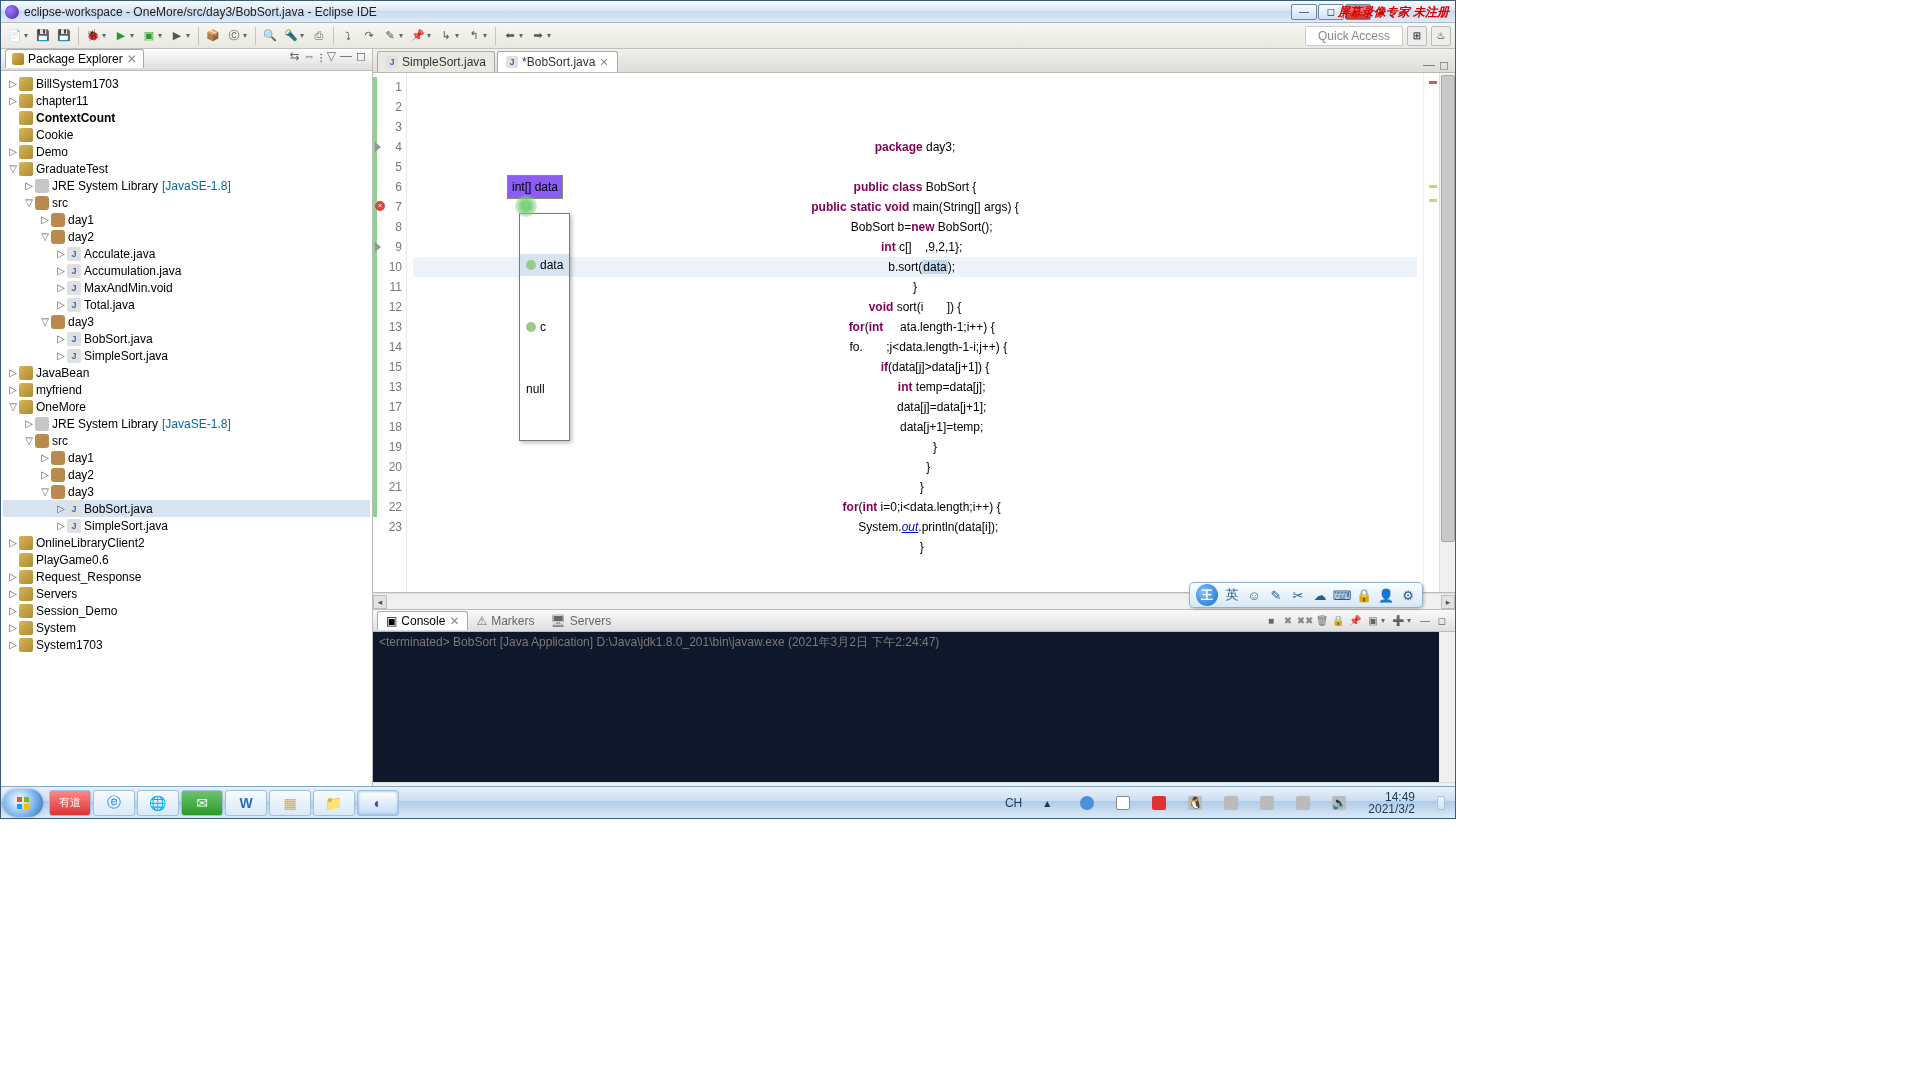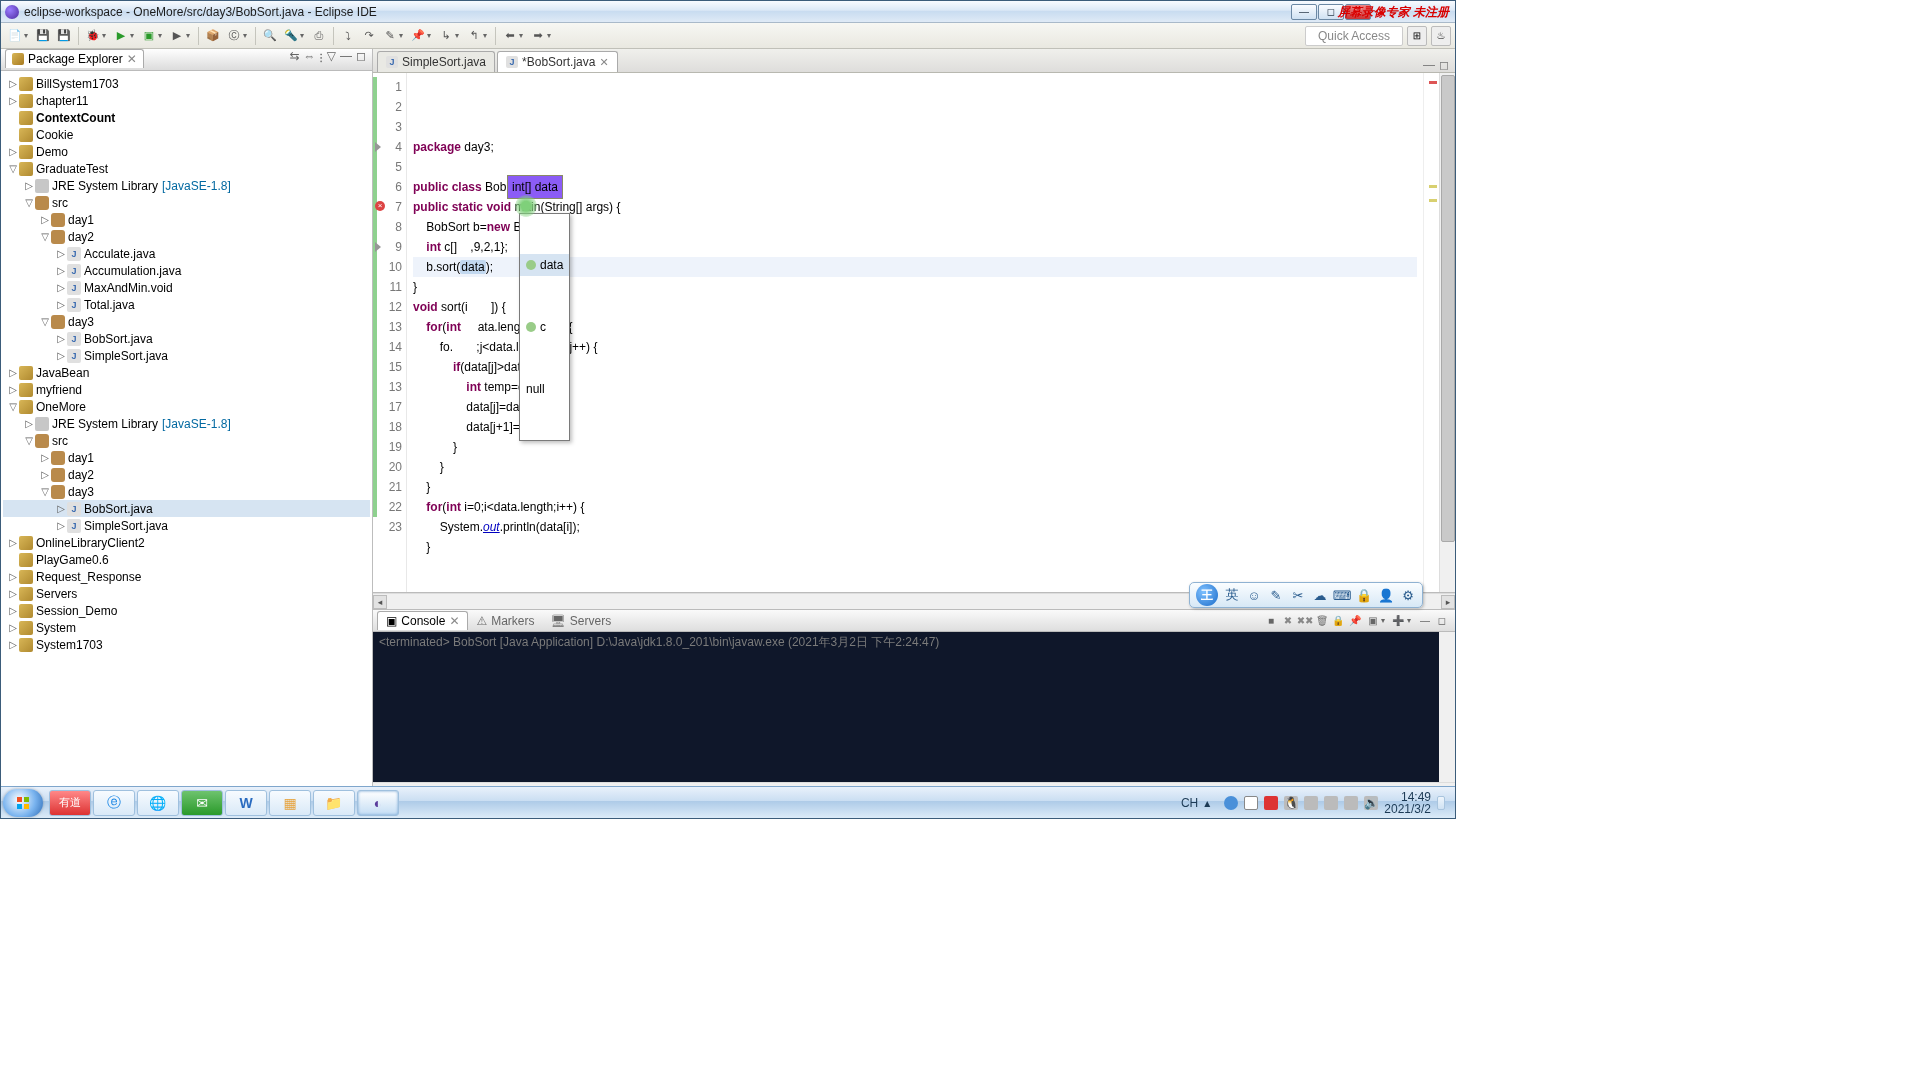--- a/index.html
+++ b/index.html
@@ -53,21 +53,21 @@
 .ed-tab.active { background:#fff; }
 .ed-tab .ji { width:12px;height:12px;background:#e0e0e0;display:flex;align-items:center;justify-content:center;color:#3a6bb0;font-size:9px;font-weight:bold;border-radius:2px;}
 .ed-tab .ji::before{content:"J";}
 .ed-close { color:#888; font-size:11px; }
 .editor-body { flex:1; display:flex; min-height:0; position:relative; background:#fff; border-bottom:1px solid #bbb; }
 .gutter { width:34px; background:#fff; border-right:1px solid #e8e8e8; text-align:right; padding:4px 4px 0 0; color:#787878; font-family:Consolas,monospace; font-size:13px; line-height:20px; position:relative; }
 .gut-line { height:20px; position:relative; }
 .gut-err { position:absolute; left:2px; top:4px; width:10px; height:10px; border-radius:50%; background:#d44; color:#fff; font-size:8px; display:flex;align-items:center;justify-content:center; }
 .gut-tri { position:absolute; left:2px; top:5px; width:0;height:0;border-top:5px solid transparent;border-bottom:5px solid transparent;border-left:6px solid #969696; }
 .green-bar { position:absolute; left:0; top:0; width:4px; background:#8fd18f; }
-.code { flex:1; font-family:Consolas,monospace; font-size:13px; line-height:20px; padding:4px 6px 0 6px; color:#000; position:relative; overflow:hidden; white-space:pre; }
+.code { flex:1; font-family:Consolas,monospace; font-size:13px; line-height:20px; padding:4px 6px 0 6px; color:#000; position:relative; overflow:hidden; white-space:pre;text-align:center; }
 .code .kw { color:#7f0055; font-weight:bold; }
 .code .fld { color:#0000c0;text-decoration:underline; }
 .code .hl-line { background:#eef3fb; display:inline-block; width:100%; }
 .tooltip { position:absolute; background:#8b5cf6; border:1px solid #8a8a66; padding:1px 4px; font-family:Consolas,monospace; font-size:12px; }
 .autocomplete { position:absolute; background:#fff; border:1px solid #7a7a7a; box-shadow:2px 2px 4px rgba(0,0,0,.25); font-family:"Segoe UI",sans-serif; font-size:12px; min-width:46px; }
 .ac-row { padding:1px 6px; display:flex; align-items:center; gap:4px; }
 .ac-row.sel { background:#d6e4f2; }
 .ac-ico { width:10px;height:10px;border-radius:50%;background:#9c8; }
 .sel-token { background:#c2d8ef; border-radius:2px; padding:0 1px; }
 .cursor-dot { position:absolute; width:22px;height:22px;border-radius:50%;background:radial-gradient(circle,#7fd07a 30%,rgba(127,208,122,.3) 70%,transparent 72%); }
@@ -97,21 +97,21 @@
 .status-cell { padding:0 18px; border-left:1px solid #cfcfc8; height:100%; display:flex; align-items:center; }
 .status-cell.small { padding:0 8px; }
 .status-icons { display:flex; gap:3px; padding:0 6px; }
 .st-ico { width:12px;height:12px;background:#ccc;border-radius:2px; }
 
 
 .taskbar { height:32px; background:linear-gradient(#e9f1fb,#cadef2 45%,#aecbe8 46%,#dcebf8); border-top:1px solid #7fa6cc; display:flex; align-items:center; padding:0 2px; position:absolute; left:0; right:0; bottom:0; }
 .start { width:40px;height:28px;border-radius:14px;background:radial-gradient(circle at 40% 40%,#fff,#7ab4ef 55%,#2d6bb5);display:flex;align-items:center;justify-content:center;color:#fff;font-size:16px; margin-right:6px; box-shadow:0 0 3px rgba(0,0,0,.3);}
 .task-btn { width:42px;height:26px;margin-right:2px;border:1px solid #9fc0de;border-radius:3px;background:linear-gradient(#f7fbff,#d9e9f7);display:flex;align-items:center;justify-content:center;font-size:14px; }
 .task-btn.active { background:linear-gradient(#fff,#c4ddf4); box-shadow:inset 0 0 3px #6da0d0; }
-.tray { margin-left:auto; display:flex; align-items:center; gap:6px; padding-right:8px; font-size:11px; color:#1c3a55; }
+.tray { margin-left:auto; display:flex; align-items:center; gap:22px; padding-right:8px; font-size:11px; color:#1c3a55; }
 .tray-ico { width:14px;height:14px;background:#bbb;border-radius:2px; }
 .clock { text-align:right; line-height:12px; font-size:11px; }
 
 
 .ime-bar { position:absolute; right:32px; bottom:210px; height:26px; background:linear-gradient(#fafdff,#d7e8f6); border:1px solid #8fb2d2; border-radius:5px; display:flex; align-items:center; padding:0 6px; gap:6px; box-shadow:1px 1px 3px rgba(0,0,0,.25); }
 .ime-circle { width:22px;height:22px;border-radius:50%;background:radial-gradient(circle at 35% 35%,#7fc1ff,#1a6bc9);color:#fff;display:flex;align-items:center;justify-content:center;font-size:12px;font-weight:bold; }
 .ime-ico { width:16px;height:16px;display:flex;align-items:center;justify-content:center;color:#2a5c8e;font-size:13px; }
 
 svg { display:block; }
 </style>

